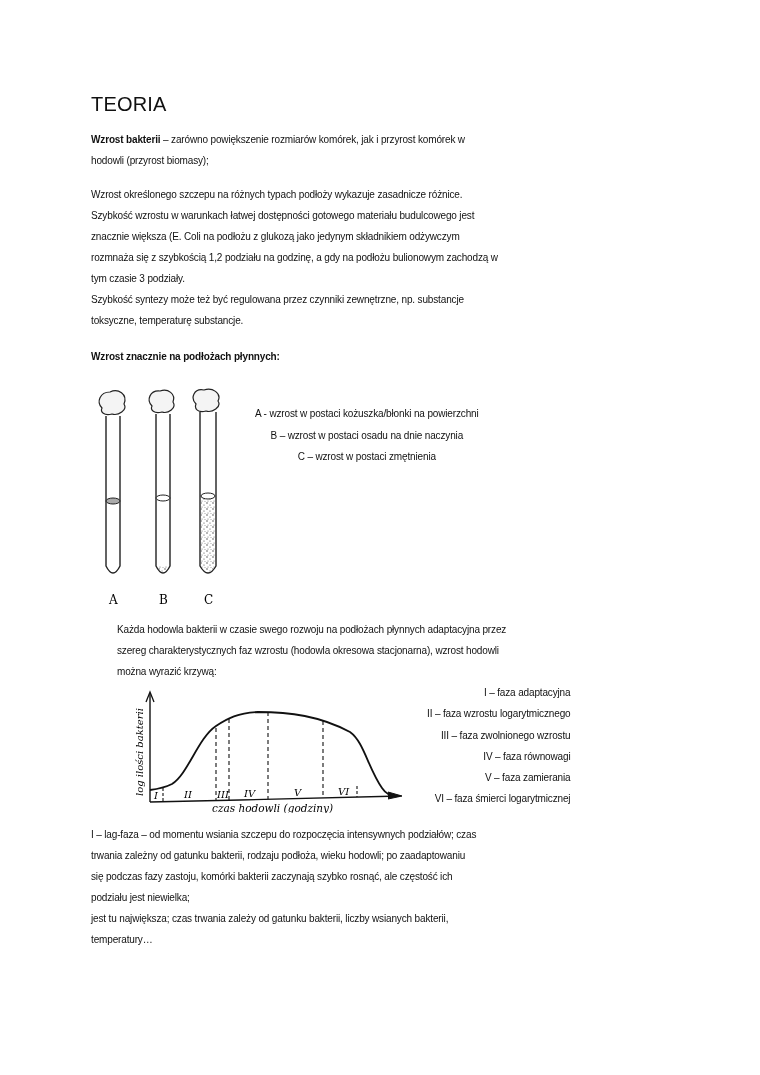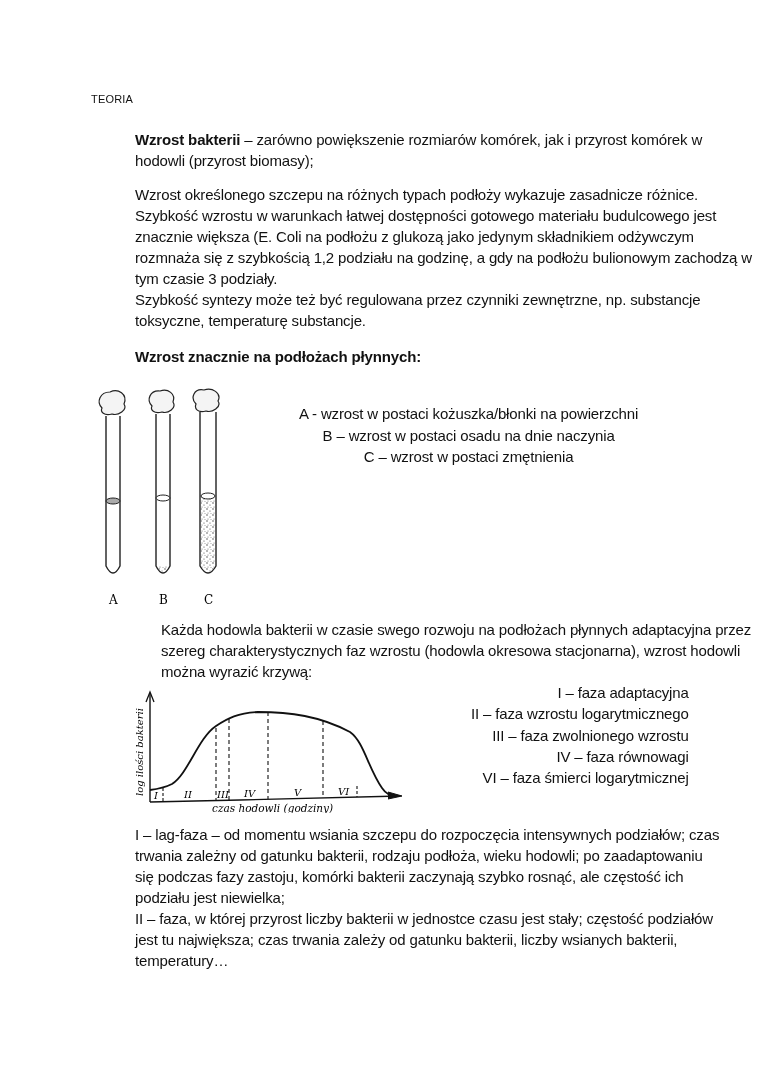--- a/index.html
+++ b/index.html
@@ -1,21 +1,21 @@
 <!DOCTYPE html>
 <html><head>
 <meta charset="utf-8">
 <style>
   html, body { margin: 0; padding: 0; background: #ffffff; }
   body { width: 760px; height: 1075px; position: relative; overflow: hidden;
          font-family: "Liberation Sans", sans-serif; color: #111; }
   .page { position: absolute; left: 0; top: 0; width: 760px; height: 1075px; }
   .abs { position: absolute; }
-  .txt { font-size: 15px; line-height: 21px; white-space: nowrap; letter-spacing: -0.15px; margin-left: 44px; }
-  .h1 { font-size: 11px; letter-spacing: 0.2px; }
+  .txt { font-size: 10px; line-height: 21px; white-space: nowrap; letter-spacing: -0.15px; }
+  .h1 { font-size: 20px; letter-spacing: 0.2px; }
   b { font-weight: bold; }
   .tube-fig, .graph-fig { position: absolute; }
   .legend-line { height: 21.5px; text-align: center; }
   .phase-line { height: 21.3px; }
   svg text { font-family: "DejaVu Serif", serif; font-style: italic; }
 </style>
 </head>
 <body>
 
 <div class="page">
@@ -111,26 +111,26 @@
 
     <text x="0" y="0" font-size="10" transform="translate(23,108) rotate(-90)">log ilości bakterii</text>
     <text x="92" y="124" font-size="10.5">czas hodowli (godziny)</text>
   </svg>
 
   <div class="abs txt" style="left:427px; top:682px;text-align:right;">
     <div class="phase-line">I – faza adaptacyjna</div>
     <div class="phase-line">II – faza wzrostu logarytmicznego</div>
     <div class="phase-line">III – faza zwolnionego wzrostu</div>
     <div class="phase-line">IV – faza równowagi</div>
+    <div class="phase-line">V – faza zamierania</div>
     <div class="phase-line">VI – faza śmierci logarytmicznej</div>
   </div>
 
   <div class="abs txt" style="left:91px; top:824px;">
     <div>I – lag-faza – od momentu wsiania szczepu do rozpoczęcia intensywnych podziałów; czas</div>
     <div>trwania zależny od gatunku bakterii, rodzaju podłoża, wieku hodowli; po zaadaptowaniu</div>
     <div>się podczas fazy zastoju, komórki bakterii zaczynają szybko rosnąć, ale częstość ich</div>
     <div>podziału jest niewielka;</div>
-    <div>II – faza, w której przyrost liczby bakterii w jednostce czasu jest stały; częstość podziałów</div>
     <div>jest tu największa; czas trwania zależy od gatunku bakterii, liczby wsianych bakterii,</div>
     <div>temperatury…</div>
   </div>
 
 </div>
 
 </body></html>

